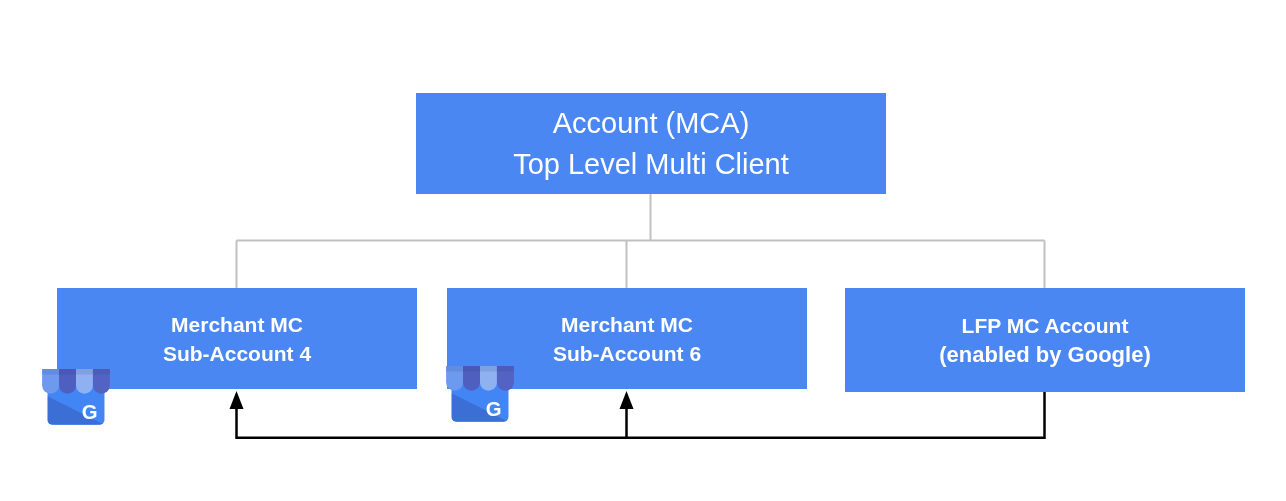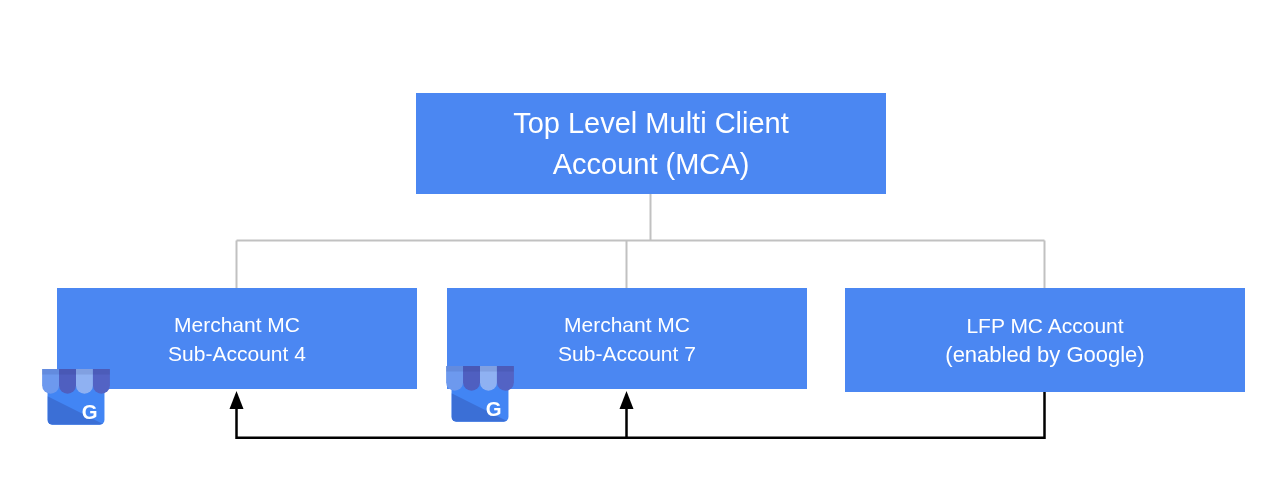--- a/index.html
+++ b/index.html
@@ -37,20 +37,21 @@
     width: 470px; height: 101px;
     font-size: 29px;
     line-height: 41px;
   }
 
   .node-child {
     top: 288px;
     width: 360px; height: 101px;
     font-size: 21px;
     line-height: 29px;
+    font-weight: bold;
   }
 
   .node-c1 { left: 57px; }
   .node-c2 { left: 447px; }
   .node-c3 { left: 845px; width: 400px; height: 104px; }
 
   .node-c3 .line-sub { font-size: 22px; }
 
   svg.gmb-icon {
     position: absolute;
@@ -68,32 +69,32 @@
   <svg class="connectors" viewBox="0 0 1286 501" aria-hidden="true">
 
     <path d="M650.5 194 V240.5 M236.5 240.5 V288 M236.5 240.5 H1044.5 M626.5 240.5 V288 M1044.5 240.5 V288" fill="none" stroke="#c1c1c1" stroke-width="2"></path>
 
     <path d="M1044.5 392 V437.75 H236.5 V405 M626.5 437.75 V405" fill="none" stroke="#000000" stroke-width="2.5"></path>
     <polygon points="236.5,391 229.5,409 243.5,409" fill="#000000"></polygon>
     <polygon points="626.5,391 619.5,409 633.5,409" fill="#000000"></polygon>
   </svg>
 
   <div class="node node-top">
+    <div>Account (MCA)</div>
     <div>Top Level Multi Client</div>
-    <div>Account (MCA)</div>
   </div>
 
   <div class="node node-child node-c1">
     <div>Merchant MC</div>
     <div>Sub-Account 4</div>
   </div>
 
   <div class="node node-child node-c2">
     <div>Merchant MC</div>
-    <div>Sub-Account 7</div>
+    <div>Sub-Account 6</div>
   </div>
 
   <div class="node node-child node-c3">
     <div>LFP MC Account</div>
     <div class="line-sub">(enabled by Google)</div>
   </div>
 
   <svg class="gmb-icon gmb-1" viewBox="0 0 100 90" aria-hidden="true">
     <defs>
       <clipPath id="gmbBody1">

